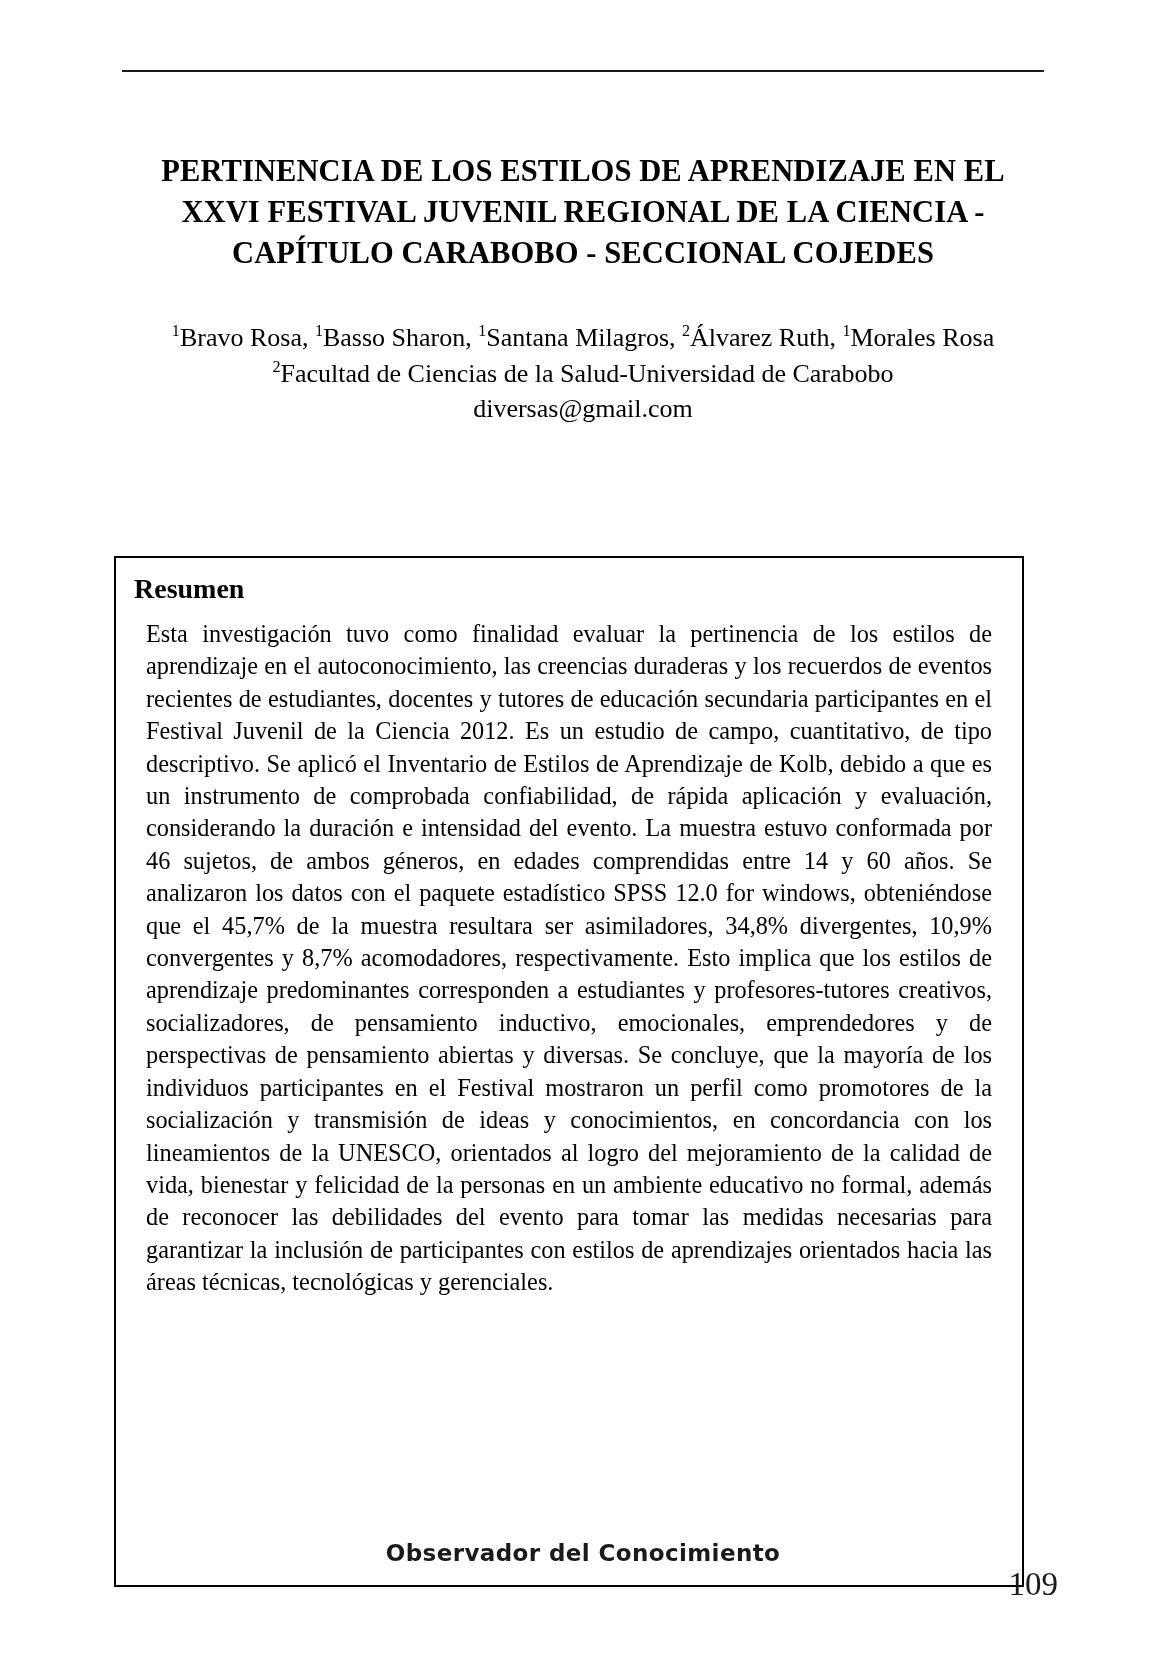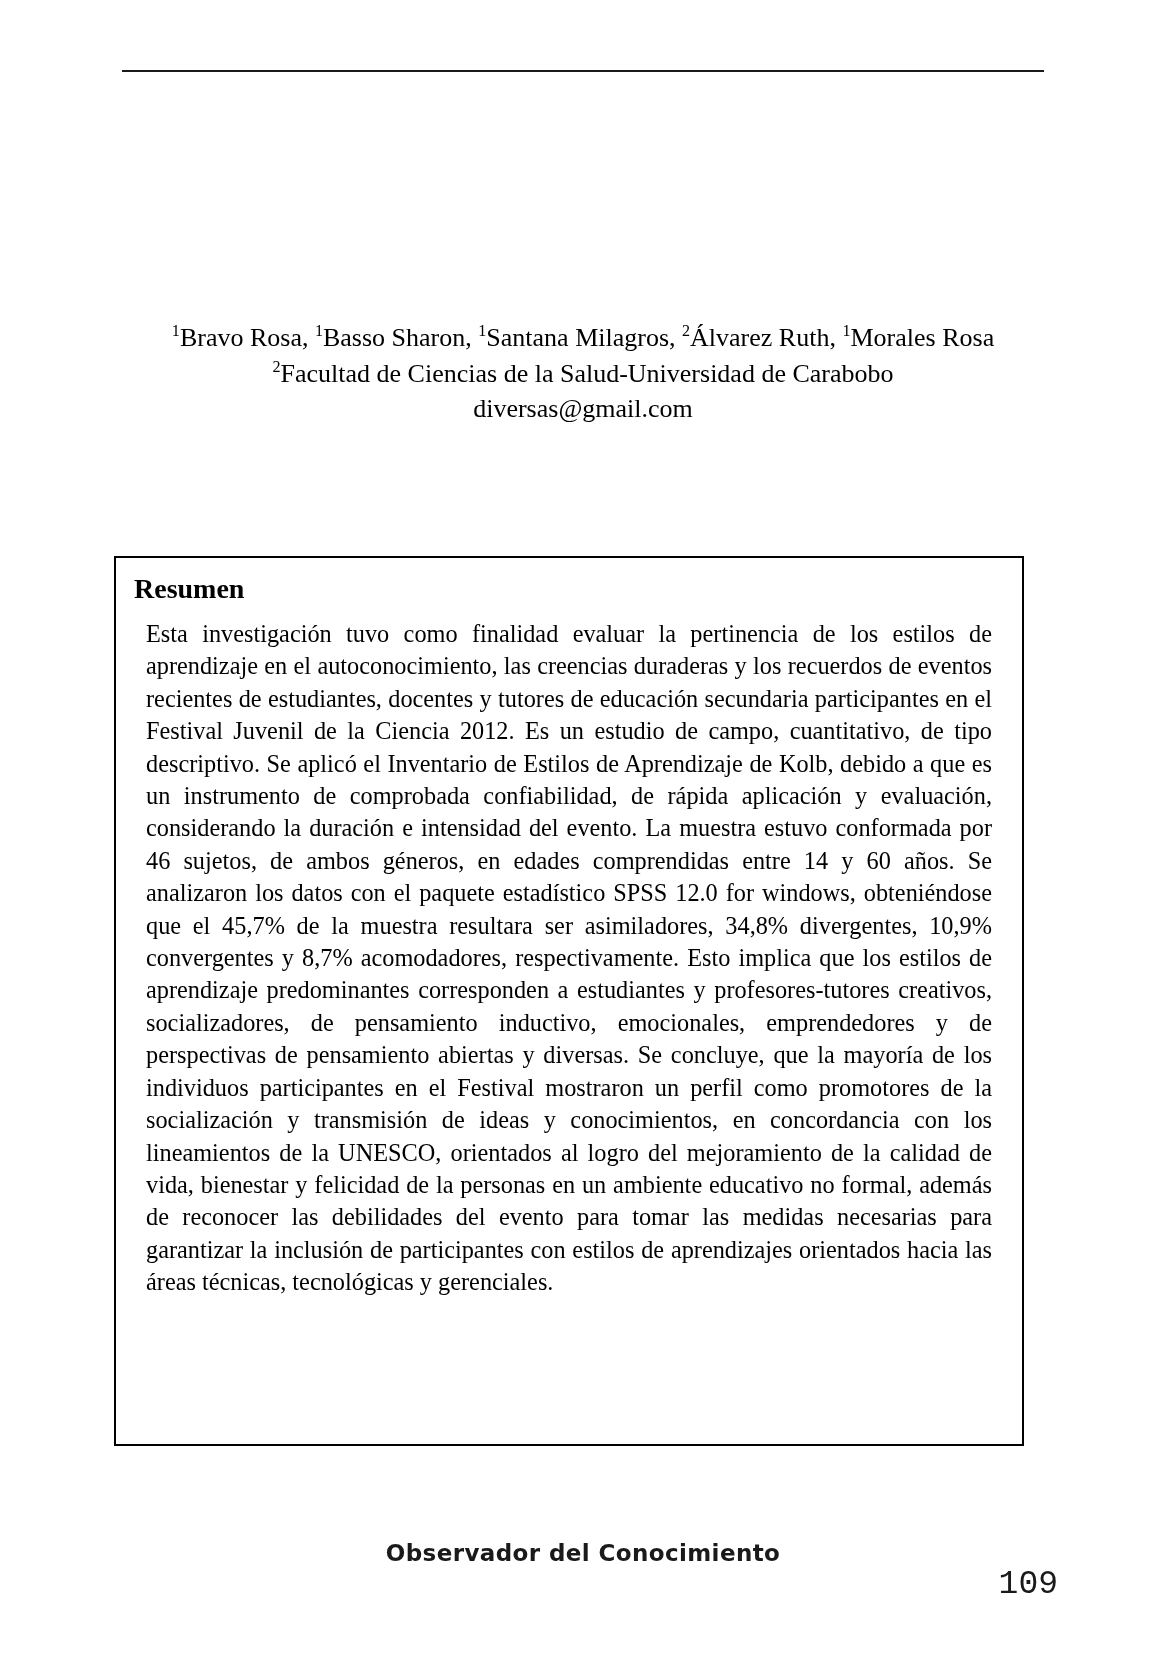--- a/index.html
+++ b/index.html
@@ -60,21 +60,21 @@
   .aff-line, .email-line, .author-line {
     display: block;
   }
 
   
   .abstract-box {
     position: absolute;
     left: 114px;
     top: 556px;
     width: 910px;
-    height: 890px;
+    height: 1031px;
     border: 2px solid #000000;
     box-sizing: border-box;
     padding: 14px 18px 10px 18px;
   }
 
   .abstract-heading {
     font-weight: bold;
     font-size: 28px;
     line-height: 34px;
     margin: 0 0 1px 0;
@@ -114,30 +114,31 @@
     letter-spacing: 0.4px;
     color: #1a1a1a;
   }
 
   .page-number {
     position: absolute;
     right: 108px;
     top: 1566px;
     font-size: 33px;
     color: #1a1a1a;
-    font-family: Liberation Mono, monospace;
+    font-family: Liberation Serif, serif;
   }
 </style>
 </head>
 <body>
 
 <div class="page">
 
   <div class="top-rule"></div>
 
+  <h1 class="title">PERTINENCIA DE LOS ESTILOS DE APRENDIZAJE EN EL XXVI FESTIVAL JUVENIL REGIONAL DE LA CIENCIA - CAPÍTULO CARABOBO - SECCIONAL COJEDES</h1>
 
   <div class="authors-block">
     <span class="author-line"><sup>1</sup><span>Bravo Rosa, </span><sup>1</sup><span>Basso Sharon, </span><sup>1</sup><span>Santana Milagros, </span><sup>2</sup><span>Álvarez Ruth, </span><sup>1</sup><span>Morales Rosa</span></span>
     <span class="aff-line"><sup>2</sup><span>Facultad de Ciencias de la Salud-Universidad de Carabobo</span></span>
     <span class="email-line">diversas@gmail.com</span>
   </div>
 
   <div class="abstract-box">
     <div class="abstract-heading">Resumen</div>
     <p class="abstract-text">Esta investigación tuvo como finalidad evaluar la pertinencia de los estilos de aprendizaje en el autoconocimiento, las creencias duraderas y los recuerdos de eventos recientes de estudiantes, docentes y tutores de educación secundaria participantes en el Festival Juvenil de la Ciencia 2012. Es un estudio de campo, cuantitativo, de tipo descriptivo. Se aplicó el Inventario de Estilos de Aprendizaje de Kolb, debido a que es un instrumento de comprobada confiabilidad, de rápida aplicación y evaluación, considerando la duración e intensidad del evento. La muestra estuvo conformada por 46 sujetos, de ambos géneros, en edades comprendidas entre 14 y 60 años. Se analizaron los datos con el paquete estadístico SPSS 12.0 for windows, obteniéndose que el 45,7% de la muestra resultara ser asimiladores, 34,8% divergentes, 10,9% convergentes y 8,7% acomodadores, respectivamente. Esto implica que los estilos de aprendizaje predominantes corresponden a estudiantes y profesores-tutores creativos, socializadores, de pensamiento inductivo, emocionales, emprendedores  y de perspectivas de pensamiento abiertas y diversas. Se concluye, que la mayoría de los individuos participantes en el Festival mostraron un perfil como promotores de la socialización y transmisión de ideas y conocimientos, en concordancia con los lineamientos de la UNESCO, orientados al logro del mejoramiento de la calidad de vida, bienestar y felicidad de la personas en un ambiente educativo no formal, además de reconocer las debilidades del evento para tomar las medidas necesarias para garantizar la inclusión de participantes con estilos de aprendizajes orientados hacia las áreas técnicas, tecnológicas y gerenciales.</p>

